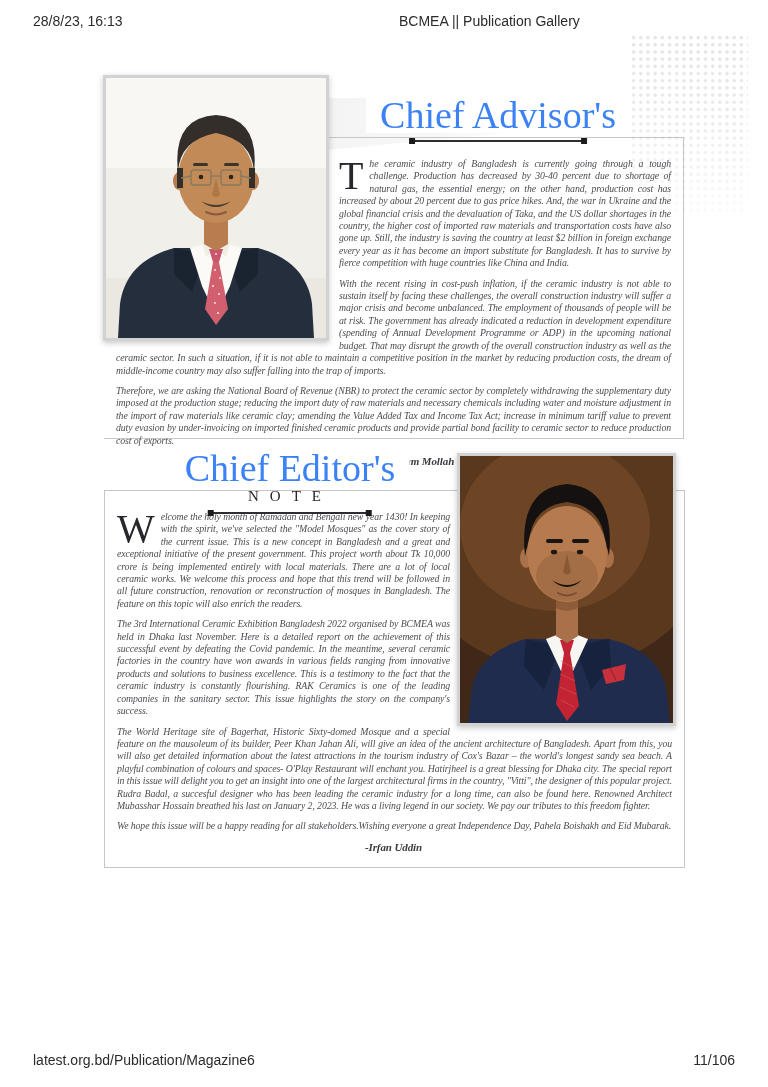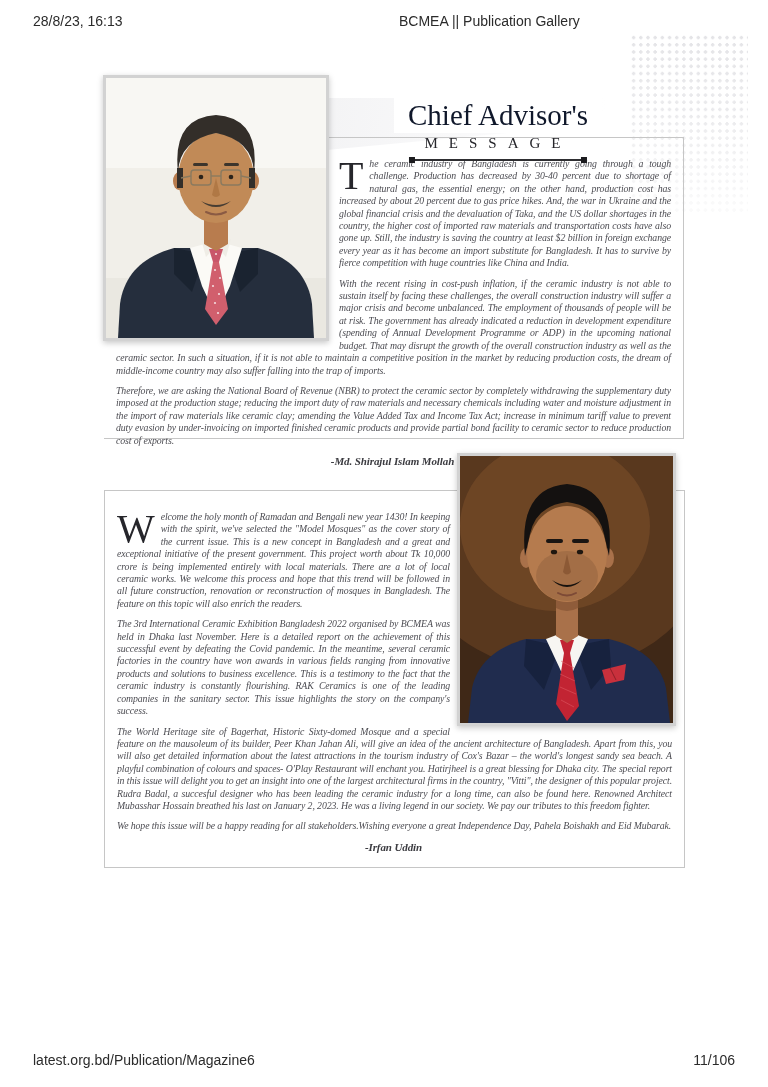--- a/index.html
+++ b/index.html
@@ -26,21 +26,21 @@
 
   
   .secbox{position:absolute;border:1px solid #c6c6c6;z-index:1;background:transparent;}
   #advisor-box{left:104px;top:137px;width:579px;height:300px;border-left:none;}
   #editor-box{left:104px;top:490px;width:579px;height:376px;}
 
   .sec-heading{position:absolute;text-align:center;transform:translateX(-50%);z-index:2;white-space:nowrap;}
   #advisor-heading{left:394px;top:-41px;}
   #editor-heading{left:185px;top:-41px;}
   .h1{display:inline-block;background:#fff;padding:0 14px;
-      font-family:"Liberation Serif",serif;font-size:29px;line-height:36px;color:#0f172a;}
+      font-family:"Liberation Serif",serif;font-size:38px;line-height:36px;color:#3b82f6;}
   .h2{font-size:15px;letter-spacing:11px;color:#26262b;margin-top:2px;font-family:"Liberation Serif",serif;}
   .hrule{height:2px;background:#2e2e31;margin:7px auto 0;position:relative;}
   #advisor-heading .hrule{width:172px;}
   #editor-heading .hrule{width:158px;}
   .hrule::before,.hrule::after{content:"";position:absolute;top:-2px;width:6px;height:6px;background:#1c1c1f;}
   .hrule::before{left:-3px;} .hrule::after{right:-3px;}
 
   
   .body{position:relative;padding:20px 12px 0 12px;
         font-style:italic;font-size:9.8px;line-height:12.4px;letter-spacing:-0.1px;
@@ -65,21 +65,20 @@
 
 <div class="chrome" id="hdr-date">28/8/23, 16:13</div>
 <div class="chrome" id="hdr-title">BCMEA || Publication Gallery</div>
 
 <div class="dots"></div>
 <div class="swoosh"></div>
 
 <div class="secbox" id="advisor-box">
   <div class="sec-heading" id="advisor-heading">
     <div class="h1">Chief Advisor's</div>
-    <div class="h2">MESSAGE</div>
     <div class="hrule"></div>
   </div>
   <div class="body">
     <div class="spacer-l"></div>
     <p><span class="dropcap">T</span><span>he ceramic industry of Bangladesh is currently going through a tough challenge. Production has decreased by 30-40 percent due to shortage of natural gas, the essential energy; on the other hand, production cost has increased by about 20 percent due to gas price hikes. And, the war in Ukraine and the global financial crisis and the devaluation of Taka, and the US dollar shortages in the country, the higher cost of imported raw materials and transportation costs have also gone up. Still, the industry is saving the country at least $2 billion in foreign exchange every year as it has become an import substitute for Bangladesh. It has to survive by fierce competition with huge countries like China and India.</span></p>
     <p>With the recent rising in cost-push inflation, if the ceramic industry is not able to sustain itself by facing these challenges, the overall construction industry will suffer a major crisis and become unbalanced. The employment of thousands of people will be at risk. The government has already indicated a reduction in development expenditure (spending of Annual Development Programme or ADP) in the upcoming national budget. That may disrupt the growth of the overall construction industry as well as the ceramic sector. In such a situation, if it is not able to maintain a competitive position in the market by reducing production costs, the dream of middle-income country may also suffer falling into the trap of imports.</p>
     <p>Therefore, we are asking the National Board of Revenue (NBR) to protect the ceramic sector by completely withdrawing the supplementary duty imposed at the production stage; reducing the import duty of raw materials and necessary chemicals including water and moisture adjustment in the import of raw materials like ceramic clay; amending the Value Added Tax and Income Tax Act; increase in minimum tariff value to prevent duty evasion by under-invoicing on imported finished ceramic products and provide partial bond facility to ceramic sector to reduce production cost of exports.</p>
     <div class="sig">-Md. Shirajul Islam Mollah</div>
   </div>
 </div>
@@ -132,20 +131,25 @@
     <circle cx="95" cy="99" r="2.3" fill="#2c241c"></circle>
     <circle cx="125" cy="99" r="2.3" fill="#2c241c"></circle>
 
     <path d="M110 100 L106 117 Q110 121 114 117 Z" fill="#b07845"></path>
     <path d="M95 123 Q110 131 125 123 Q118 129 110 129 Q102 129 95 123 Z" fill="#473d33"></path>
     <path d="M100 134 Q110 139 120 134" fill="none" stroke="#8a5a43" stroke-width="2" stroke-linecap="round"></path>
   </svg>
 </div>
 
 <div class="secbox" id="editor-box">
+  <div class="sec-heading" id="editor-heading">
+    <div class="h1">Chief Editor's</div>
+    <div class="h2">NOTE</div>
+    <div class="hrule"></div>
+  </div>
   <div class="body">
     <div class="spacer-r"></div>
     <p><span class="dropcap">W</span><span>elcome the holy month of Ramadan and Bengali new year 1430! In keeping with the spirit, we've selected the "Model Mosques" as the cover story of the current issue. This is a new concept in Bangladesh and a great and exceptional initiative of the present government. This project worth about Tk 10,000 crore is being implemented entirely with local materials. There are a lot of local ceramic works. We welcome this process and hope that this trend will be followed in all future construction, renovation or reconstruction of mosques in Bangladesh. The feature on this topic will also enrich the readers.</span></p>
     <p>The 3rd International Ceramic Exhibition Bangladesh 2022 organised by BCMEA was held in Dhaka last November. Here is a detailed report on the achievement of this successful event by defeating the Covid pandemic. In the meantime, several ceramic factories in the country have won awards in various fields ranging from innovative products and solutions to business excellence. This is a testimony to the fact that the ceramic industry is constantly flourishing. RAK Ceramics is one of the leading companies in the sanitary sector. This issue highlights the story on the company's success.</p>
     <p>The World Heritage site of Bagerhat, Historic Sixty-domed Mosque and a special feature on the mausoleum of its builder, Peer Khan Jahan Ali, will give an idea of the ancient architecture of Bangladesh. Apart from this, you will also get detailed information about the latest attractions in the tourism industry of Cox's Bazar – the world's longest sandy sea beach. A playful combination of colours and spaces- O'Play Restaurant will enchant you. Hatirjheel is a great blessing for Dhaka city. The special report in this issue will delight you to get an insight into one of the largest architectural firms in the country, "Vitti", the designer of this popular project. Rudra Badal, a succesful designer who has been leading the ceramic industry for a long time, can also be found here. Renowned Architect Mubasshar Hossain breathed his last on January 2, 2023. He was a living legend in our society. We pay our tributes to this freedom fighter.</p>
     <p>We hope this issue will be a happy reading for all stakeholders.Wishing everyone a great Independence Day, Pahela Boishakh and Eid Mubarak.</p>
     <div class="sig">-Irfan Uddin</div>
   </div>
 </div>
 

